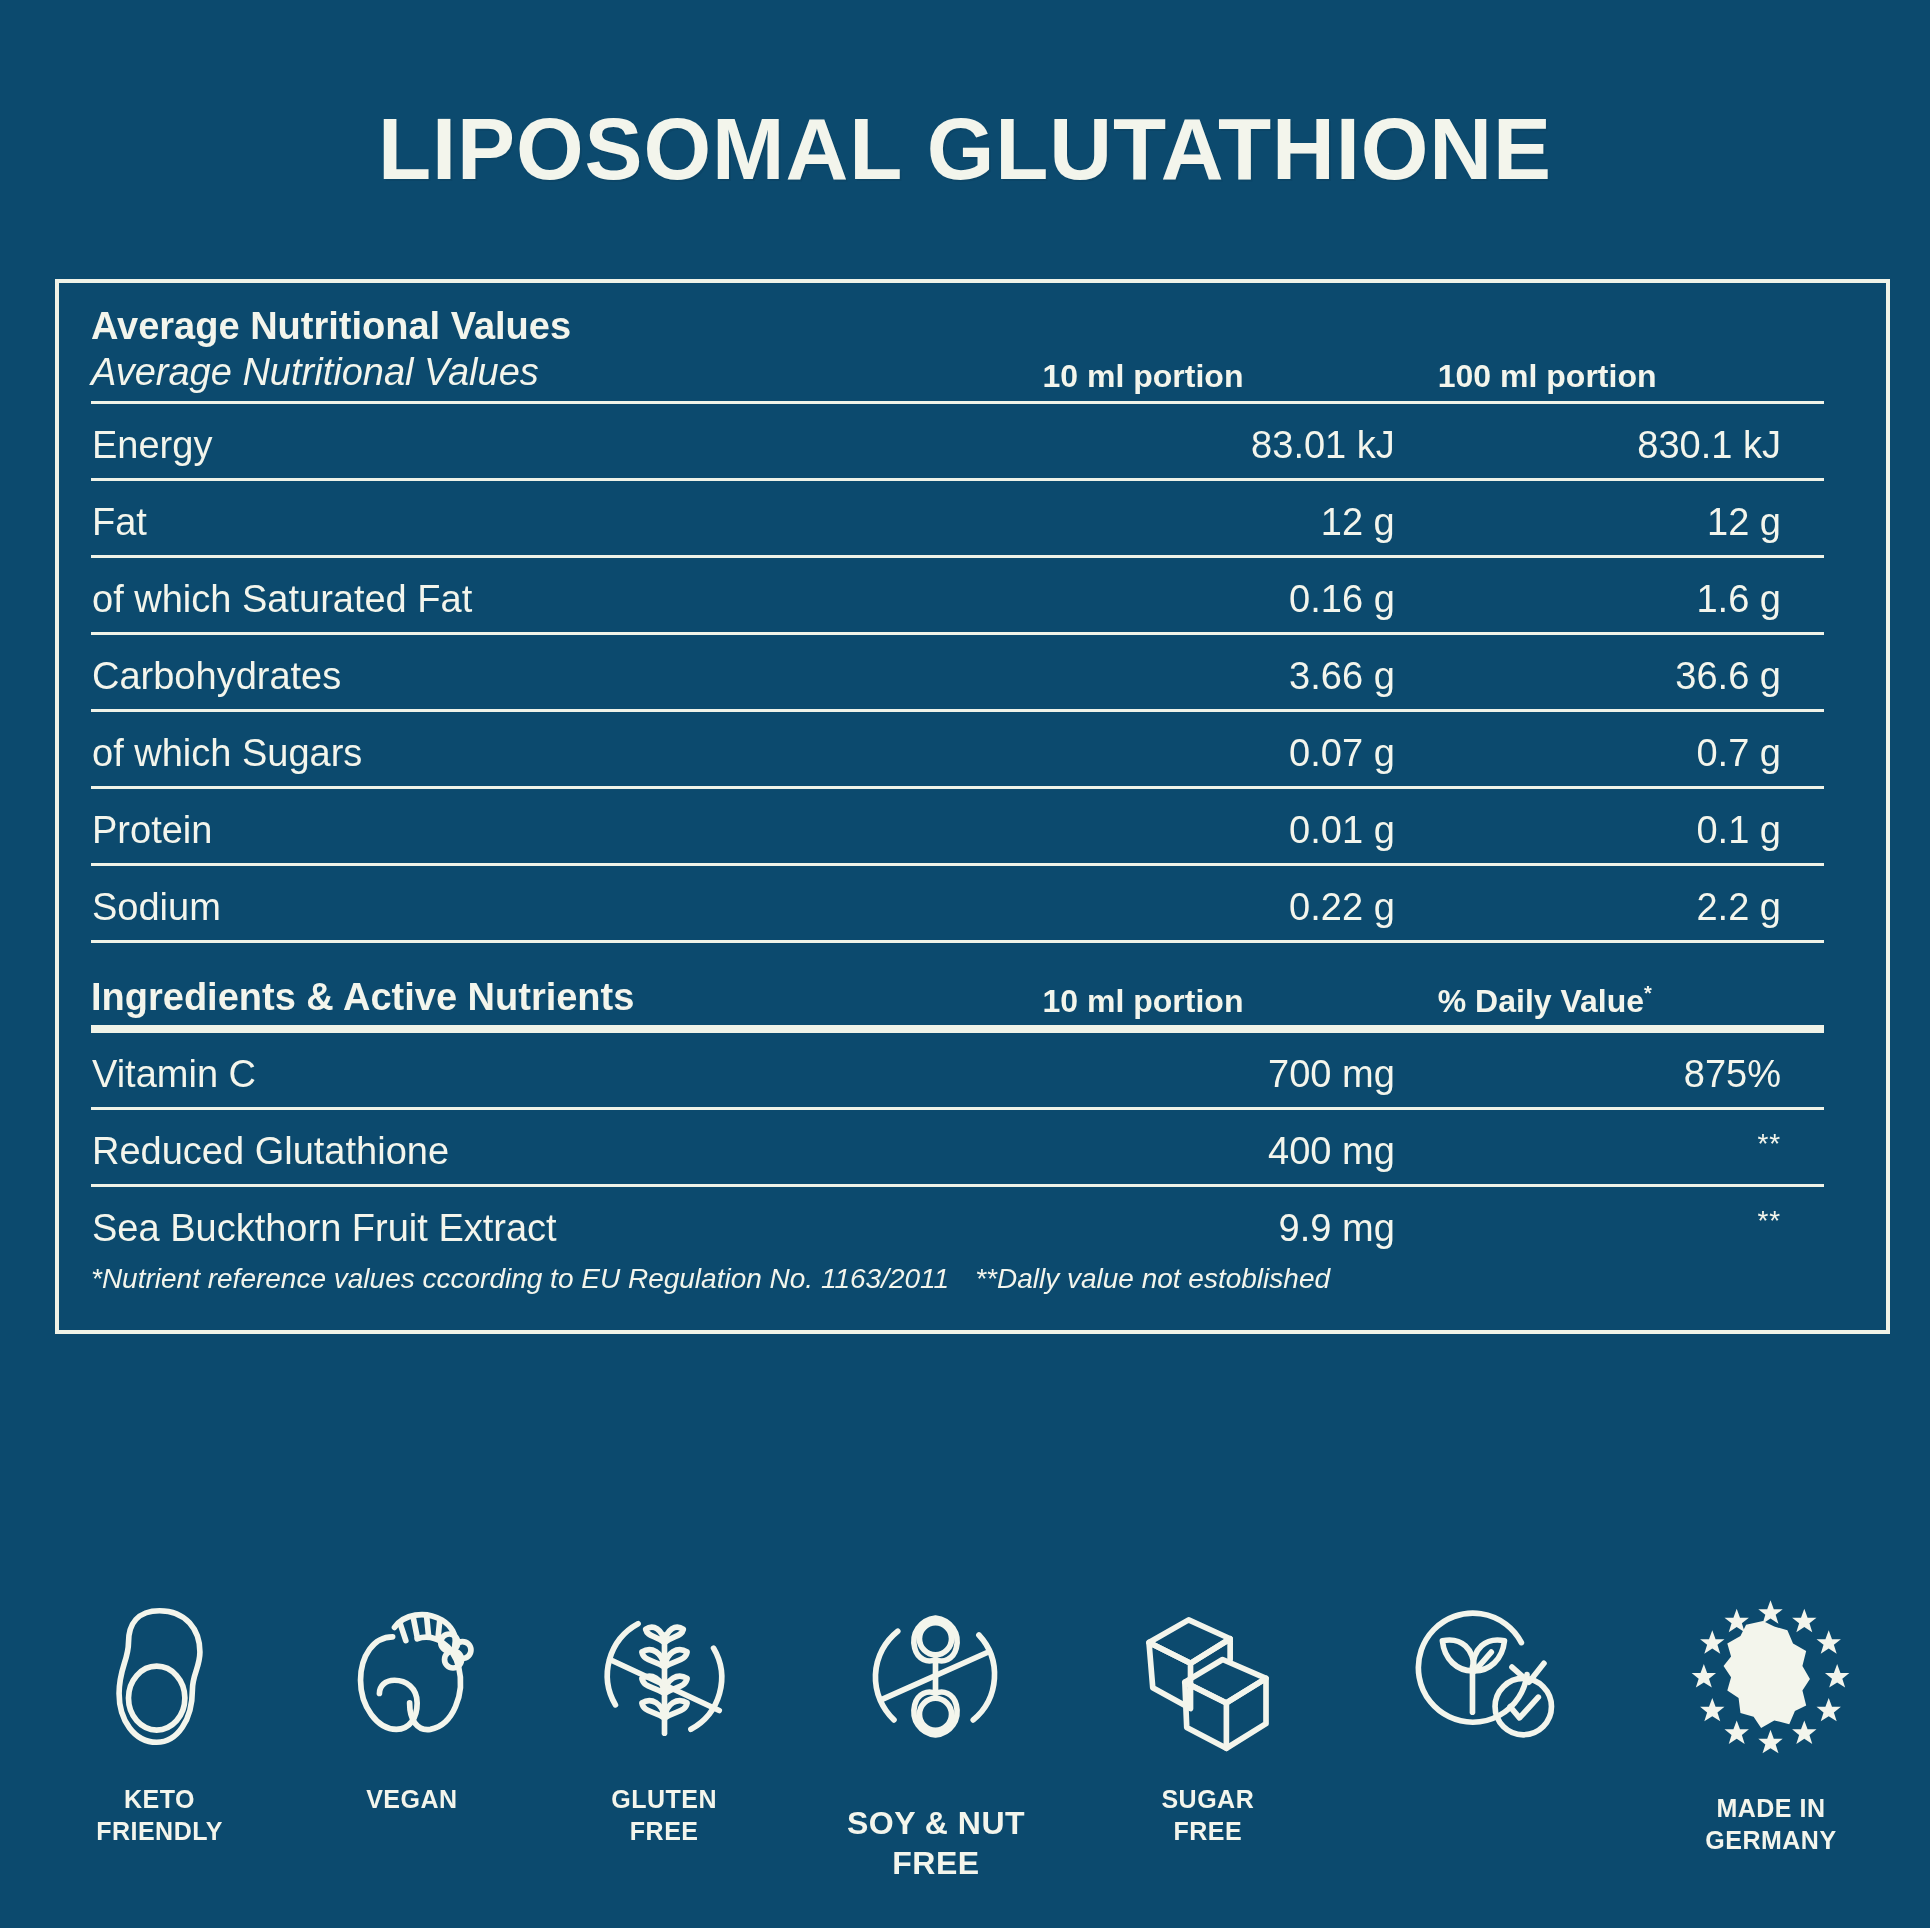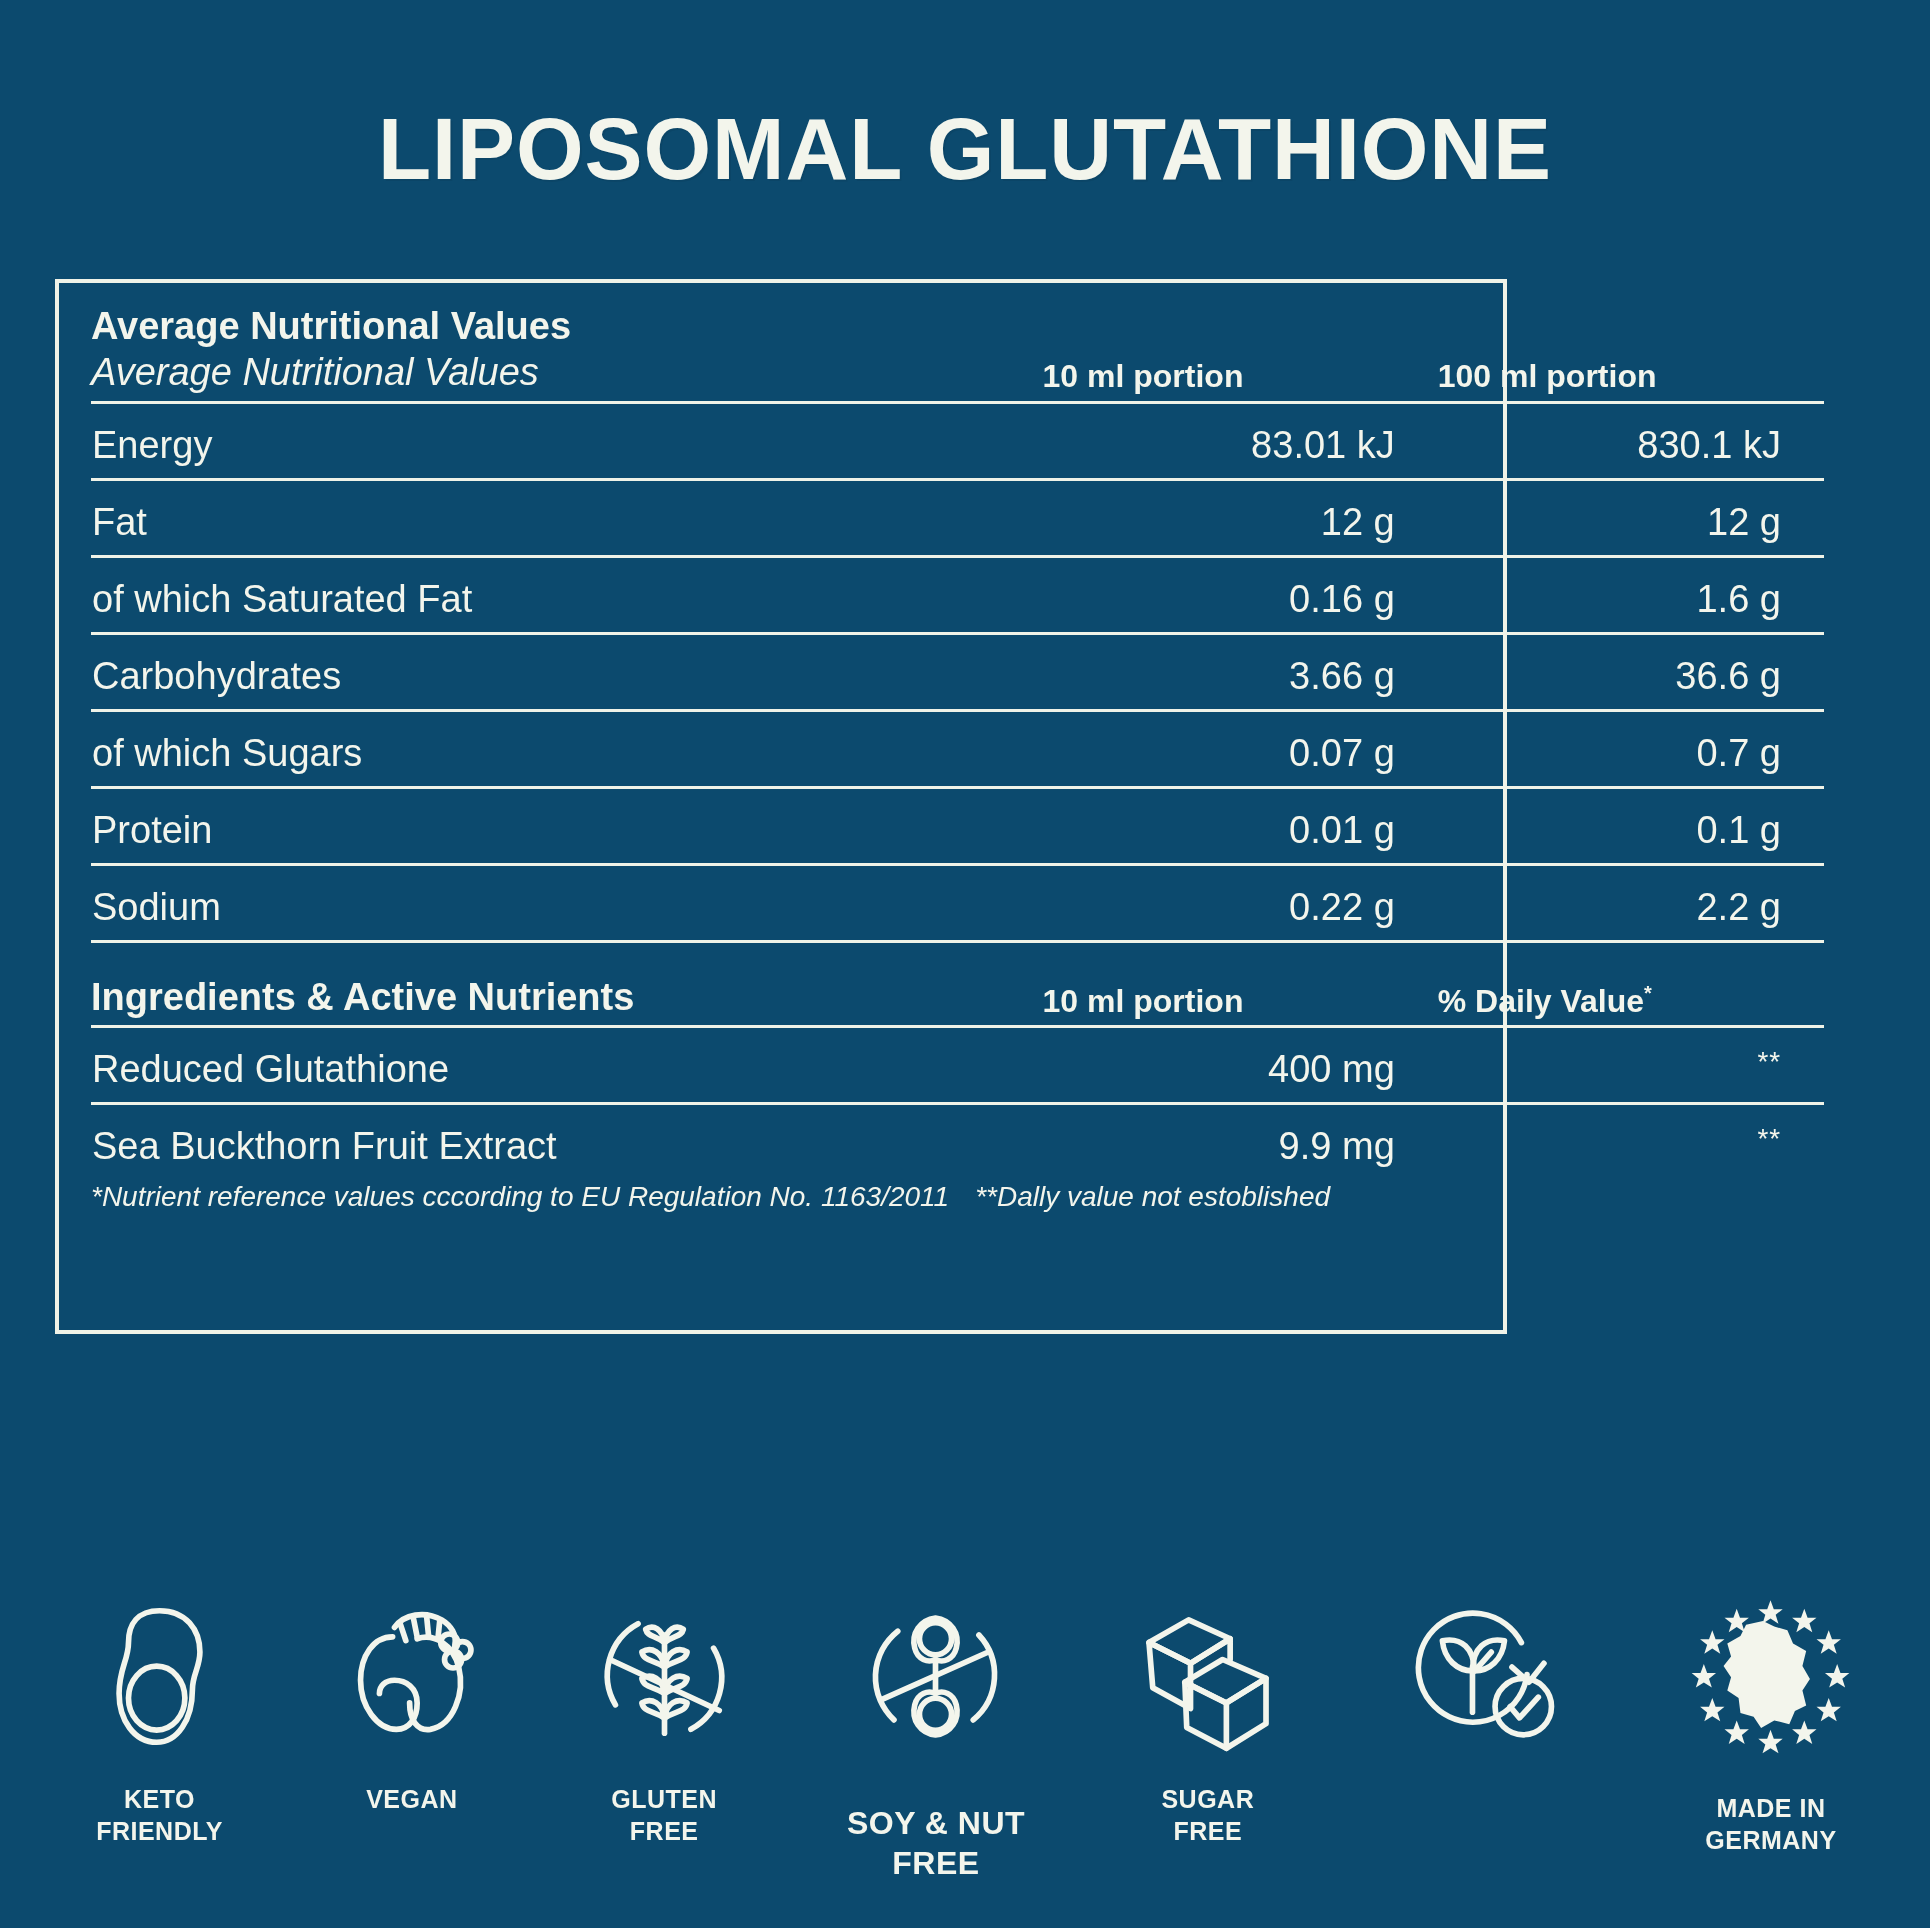--- a/index.html
+++ b/index.html
@@ -35,21 +35,21 @@
     line-height: 1.0;
     color: #f3f5ec;
     text-shadow: 1.9px 1.9px 0 rgba(0,0,0,0.06);
   }
 
   
   .panel {
     position: absolute;
     left: 55px;
     top: 279px;
-    width: 1452px;
+    width: 1835px;
     height: 1055px;
     border: 4.7px solid #f0f3e8;
     box-sizing: border-box;
   }
 
   .panel-inner {
     position: absolute;
     left: 32px;
     top: 21px;
     width: 1733px;
@@ -247,20 +247,25 @@
             </tr>
 
           <tr class="sec-head">
             <td>
               <div class="sec-title">Ingredients &amp; Active Nutrients</div>
             </td>
             <td class="col-head">10 ml portion</td>
             <td class="col-head"><span>% Daily Value</span><span class="sup">*</span></td>
           </tr>
 
+          <tr class="row thick-top">
+            <td class="label">Vitamin C</td>
+            <td class="val">700 mg</td>
+            <td class="val">875%</td>
+          </tr>
           <tr class="row">
             <td class="label">Reduced Glutathione</td>
             <td class="val">400 mg</td>
             <td class="val"><span class="dagger">**</span></td>
           </tr>
           <tr class="row">
             <td class="label">Sea Buckthorn Fruit Extract</td>
             <td class="val">9.9 mg</td>
             <td class="val"><span class="dagger">**</span></td>
           </tr>

